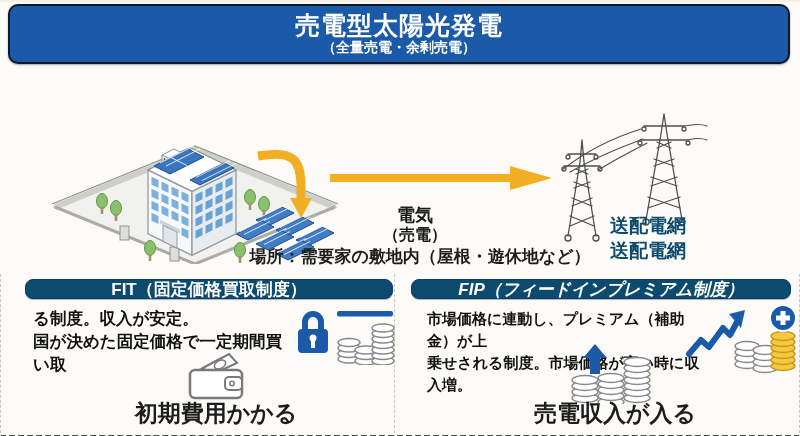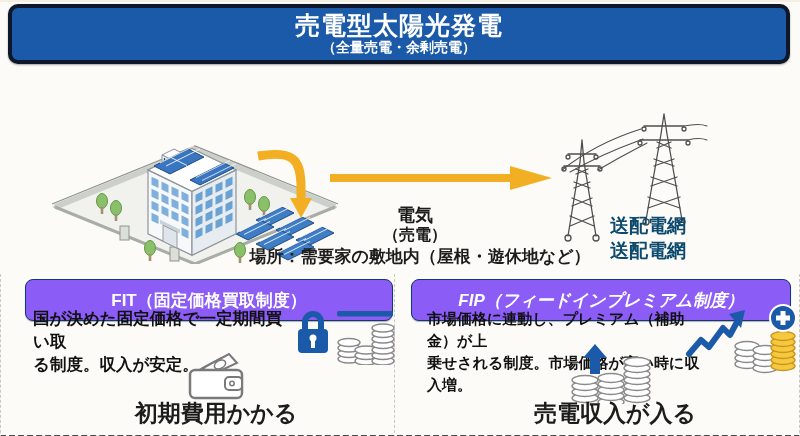--- a/index.html
+++ b/index.html
@@ -3,21 +3,21 @@
 <meta charset="utf-8">
 <style>
   * { margin:0; padding:0; box-sizing:border-box; }
   html,body { width:800px; height:436px; }
   body { font-family:"Liberation Sans","DejaVu Sans",sans-serif; background:#e9e7df; }
   .stage { position:relative; width:800px; height:436px; background:#fcfbf7; overflow:hidden;
            border-top:2px solid #f3efe2; }
 
   
   .title-bar { position:absolute; left:8px; top:2px; width:782px; height:60px;
-    background:#1a5aa8; border:4px solid #0f172a; border-radius:10px;
+    background:#1a5aa8; border:2px solid #0f172a; border-radius:10px;
     display:flex; flex-direction:column; align-items:center; justify-content:center;
     box-shadow:0 1px 2px rgba(0,0,0,.35); }
   .title-bar .title { color:#fff; font-size:25px; font-weight:bold; letter-spacing:1px; line-height:1.1; }
   .title-bar .subtitle { color:#fff; font-size:14px; font-weight:bold; line-height:1.2;text-align:right; }
 
   
   .heading { position:absolute; left:0; top:66px; width:800px; text-align:center;
     color:#1a57ae; font-size:30px; font-weight:bold; letter-spacing:1px;
     text-shadow:1px 1px 0 rgba(170,195,225,.8); }
 
@@ -33,21 +33,21 @@
     font-size:19px; font-weight:bold; line-height:25px; }
   .location-caption { position:absolute; left:60px; top:243px; width:720px; text-align:center;
     color:#1c1c1c; font-size:17px; font-weight:bold; }
 
   
   .bottom { position:absolute; left:0; top:272px; width:800px; height:164px;
     border-left:1px dashed #c9c9c3; border-right:1px dashed #c9c9c3;
     border-bottom:3px dashed #4a4a4a; }
   .col-divider { position:absolute; left:393px; top:0; height:164px; width:0;
     border-left:1px dashed #c9c9c3; }
-  .panel-header { position:absolute; height:42px; background:#8b5cf6; border:1px solid #0d3a75;
+  .panel-header { position:absolute; height:20px; background:#0c4a6e; border:1px solid #0d3a75;
     border-radius:8px; color:#fff; font-size:17px; font-weight:bold;
     display:flex; align-items:center; justify-content:center;
     box-shadow:0 1px 1px rgba(0,0,0,.3); }
   .fit-header { left:24px; top:5px; width:368px; }
   .fip-header { left:410px; top:5px; width:380px;font-style:italic; }
   .body-text { position:absolute; color:#111; font-weight:bold; }
   .fit-body { left:32px; top:33px; font-size:16.5px; line-height:23px; width:265px; }
   .fip-body { left:426px; top:34px; font-size:15px; line-height:22px; width:285px; }
   .icon-lock { position:absolute; left:294px; top:33px; width:36px; height:48px; }
   .icon-price-coins { position:absolute; left:332px; top:35px; width:64px; height:56px; }
@@ -214,22 +214,22 @@
     <div>送配電網</div>
   </div>
 
   <div class="location-caption">場所：需要家の敷地内（屋根・遊休地など）</div>
 
   <div class="bottom">
     <div class="col-divider"></div>
 
     <div class="panel-header fit-header">FIT（固定価格買取制度）</div>
     <div class="body-text fit-body">
+      <div>る制度。収入が安定。</div>
       <div>国が決めた固定価格で一定期間買い取</div>
-      <div>る制度。収入が安定。</div>
     </div>
     <svg class="icon-lock" viewBox="0 0 36 48">
       <path d="M10,23 V15 a8,8 0 0 1 16,0 V23" stroke="#1a5aa8" stroke-width="6" fill="none"></path>
       <rect x="3" y="22" width="30" height="24" rx="4" fill="#1a5aa8"></rect>
       <circle cx="18" cy="31" r="3.5" fill="#fff"></circle>
       <rect x="16" y="32" width="4" height="9" fill="#fff"></rect>
     </svg>
     <svg class="icon-price-coins" viewBox="0 0 64 56">
       <rect x="4" y="2" width="56" height="5.5" rx="2" fill="#1a5aa8"></rect>
       <g fill="#ffffff" stroke="#8a8a8a" stroke-width="1.4">

